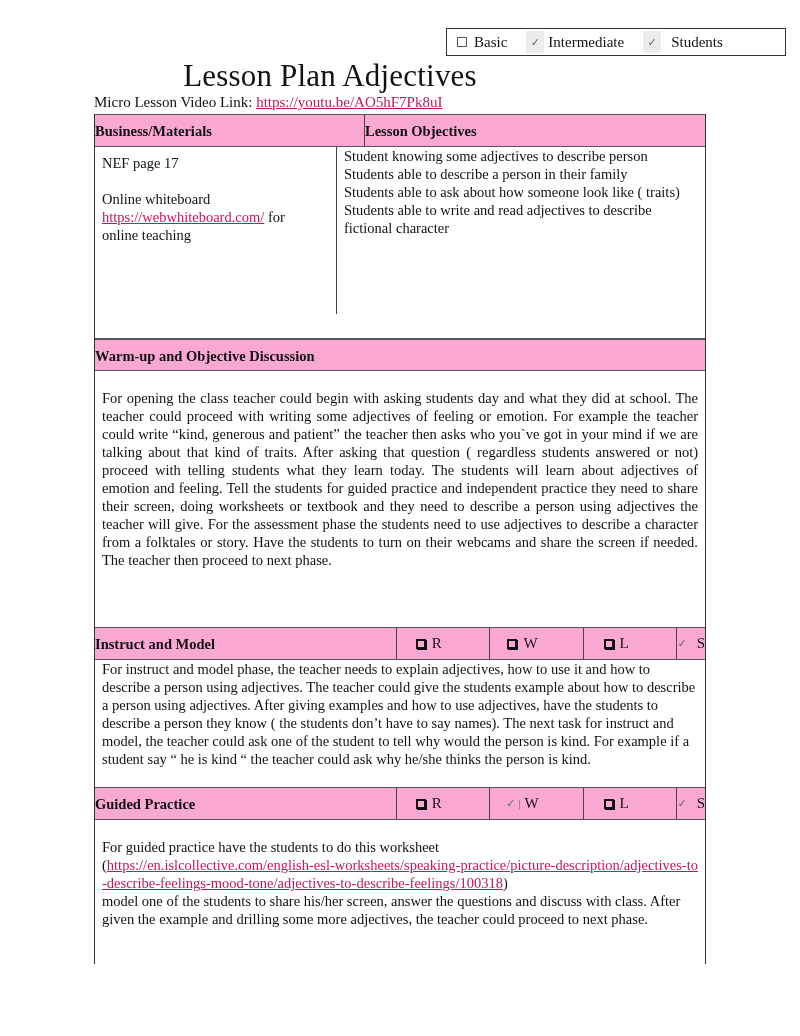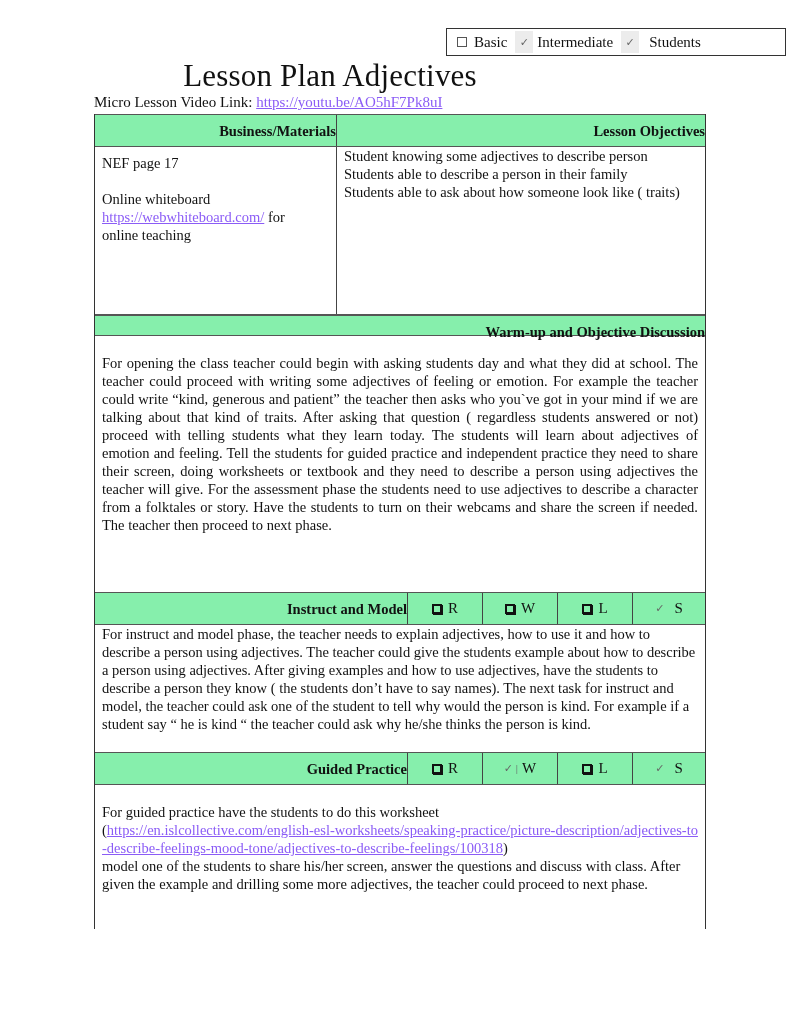--- a/index.html
+++ b/index.html
@@ -4,46 +4,46 @@
 <style>
   html, body { margin: 0; padding: 0; background: #ffffff; }
   body {
     width: 800px; height: 1036px; position: relative; overflow: hidden;
     font-family: "Liberation Serif", serif; color: #111;
   }
   .level-box {
     position: absolute; left: 446px; top: 28px; width: 340px; height: 28px;
     border: 1.5px solid #333; box-sizing: border-box;
     display: flex; align-items: center; padding-left: 10px;
-    font-size: 15px; gap: 0;
+    font-size: 15px; gap: 11px;
   }
   .level-item { display: flex; align-items: center; margin-right: 8px; }
   .chk-empty {
     display: inline-block; width: 10px; height: 10px; border: 1px solid #555;
     margin-right: 7px; box-sizing: border-box;
   }
   .chk-tick {
     display: inline-block; width: 18px; height: 22px; background: #ececec;
     font-size: 11px; color: #666; text-align: center; line-height: 22px; margin-right: 4px;
   }
   h1.title {
     position: absolute; left: 0; width: 652px; top: 58px; margin: 0;
     text-align: center; font-weight: normal; font-size: 31px; letter-spacing: 0.2px;
     padding-left: 8px; box-sizing: border-box;
   }
   .video-line {
     position: absolute; left: 94px; top: 94px; font-size: 15px;
   }
-  a.link { color: #8b5cf6; text-decoration: underline; margin-top: 21px; }
+  a.link { color: #be185d; text-decoration: underline; margin-top: 21px; }
   .table {
     position: absolute; left: 94px; top: 114px; width: 612px;
     border-left: 1.5px solid #333; border-right: 1.5px solid #333; box-sizing: border-box;
   }
   .row { display: flex; box-sizing: border-box; border-top: 1.5px solid #555; }
-  .hdr { background: #86efac; font-weight: bold; font-size: 14.5px; text-align: right; }
+  .hdr { background: #f9a8d4; font-weight: bold; font-size: 14.5px; text-align: left; gap: 28px; }
   .cell { box-sizing: border-box; }
   .vline { border-left: 1.5px solid #444; }
   .body-text { font-size: 14.5px; line-height: 18px; }
   .justify { text-align: justify; }
   .skill { display: flex; align-items: center; justify-content: center; font-weight: normal; font-size: 15px; }
   .sq {
     display: inline-block; width: 10px; height: 10px; border: 2px solid #111;
     box-sizing: border-box; margin-right: 6px; box-shadow: 1px 1px 0 #111;
   }
   .tick { font-size: 11px; color: #666; margin-right: 10px; }
@@ -85,24 +85,25 @@
       <div>NEF page  17</div>
       <div style="height:18px;"></div>
       <div>Online whiteboard</div>
       <div><a class="link">https://webwhiteboard.com/</a><span> for</span></div>
       <div>online teaching</div>
     </div>
     <div class="cell vline body-text" style="flex:1; padding:0 20px 12px 7px;">
       <div>Student knowing some adjectives to describe person</div>
       <div>Students able to describe a person in their family</div>
       <div>Students able to ask about how someone look like ( traits)</div>
+      <div>Students able to write and read adjectives to describe fictional character</div>
     </div>
   </div>
 
-  <div class="row hdr" style="height:21px; border-top-width:2px;">
+  <div class="row hdr" style="height:32px; border-top-width:2px;margin-top:24px;">
     <div class="cell" style="flex:1; line-height:32px;">Warm-up and Objective Discussion</div>
   </div>
 
   <div class="row" style="height:257px;">
     <div class="cell body-text justify" style="flex:1; padding:18px 7px 0 7px;">For opening the class teacher could begin with asking students day and what they did at school. The teacher could proceed with writing some adjectives of feeling or emotion. For example the teacher could write “kind, generous and patient” the teacher then asks who you`ve got in your mind if we are talking about that kind of traits. After asking that question ( regardless students answered or not) proceed with telling students what they learn today. The students will learn about adjectives of emotion and feeling. Tell the students for guided practice and independent practice they need to share their screen, doing worksheets or textbook and they need to describe a person using adjectives the teacher will  give. For the assessment phase the students need to use adjectives to describe a character from a folktales or story. Have the students to turn on their webcams and share the screen if needed. The teacher then proceed to next phase.</div>
   </div>
 
   <div class="row hdr" style="height:32px;">
     <div class="cell" style="width:312px; line-height:32px;">Instruct and Model</div>
     <div class="cell vline skill" style="width:75px;">

